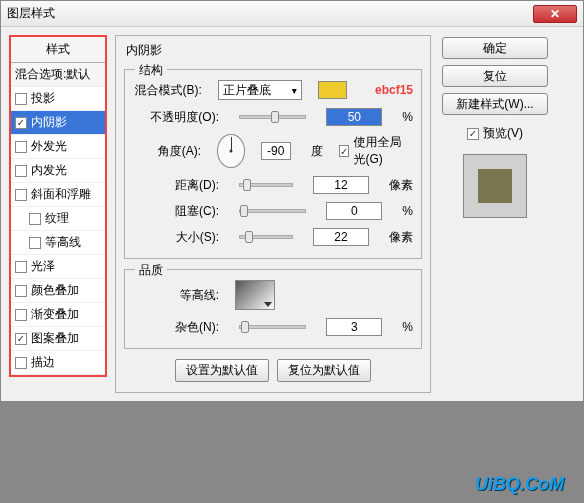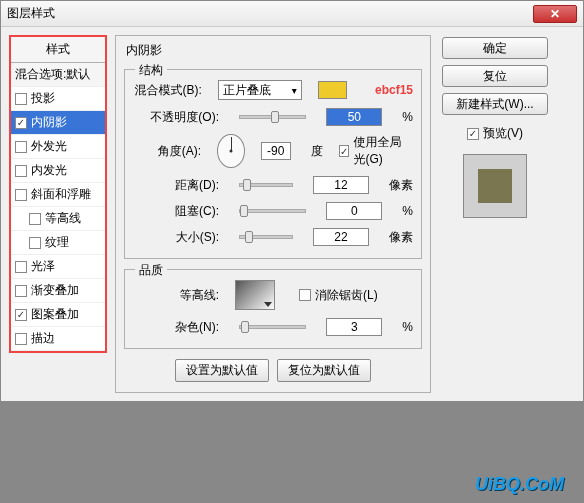--- a/index.html
+++ b/index.html
@@ -84,29 +84,33 @@
               <div class="style-item">
                 <span class="chk"></span>
                 <span>内发光</span>
               </div>
               <div class="style-item">
                 <span class="chk"></span>
                 <span>斜面和浮雕</span>
               </div>
               <div class="style-item indent">
                 <span class="chk"></span>
+                <span>纹理</span>
+              </div>
+              <div class="style-item indent">
+                <span class="chk"></span>
                 <span>等高线</span>
               </div>
-              <div class="style-item indent">
-                <span class="chk"></span>
-                <span>纹理</span>
-              </div>
               <div class="style-item">
                 <span class="chk"></span>
                 <span>光泽</span>
+              </div>
+              <div class="style-item">
+                <span class="chk"></span>
+                <span>颜色叠加</span>
               </div>
               <div class="style-item">
                 <span class="chk"></span>
                 <span>渐变叠加</span>
               </div>
               <div class="style-item">
                 <span class="chk checked"></span>
                 <span>图案叠加</span>
               </div>
               <div class="style-item">
@@ -183,24 +187,20 @@
           <span class="unit">像素</span>
         </div>
       </div>
 
       <div class="fieldset">
         <div class="fieldset-legend">品质</div>
 
         <div class="row">
           <span class="label">等高线:</span>
           <div class="contour"></div>
-          <div class="chkline" style="margin-left:8px">
-            <span class="chk"></span>
-            <span>消除锯齿(L)</span>
-          </div>
         </div>
 
         <div class="row" style="margin-bottom:0">
           <span class="label">杂色(N):</span>
           <div class="slider">
               <div class="thumb" style="left:2%"></div>
             </div>
           <div class="numbox">3</div>
           <span class="unit">%</span>
         </div>

